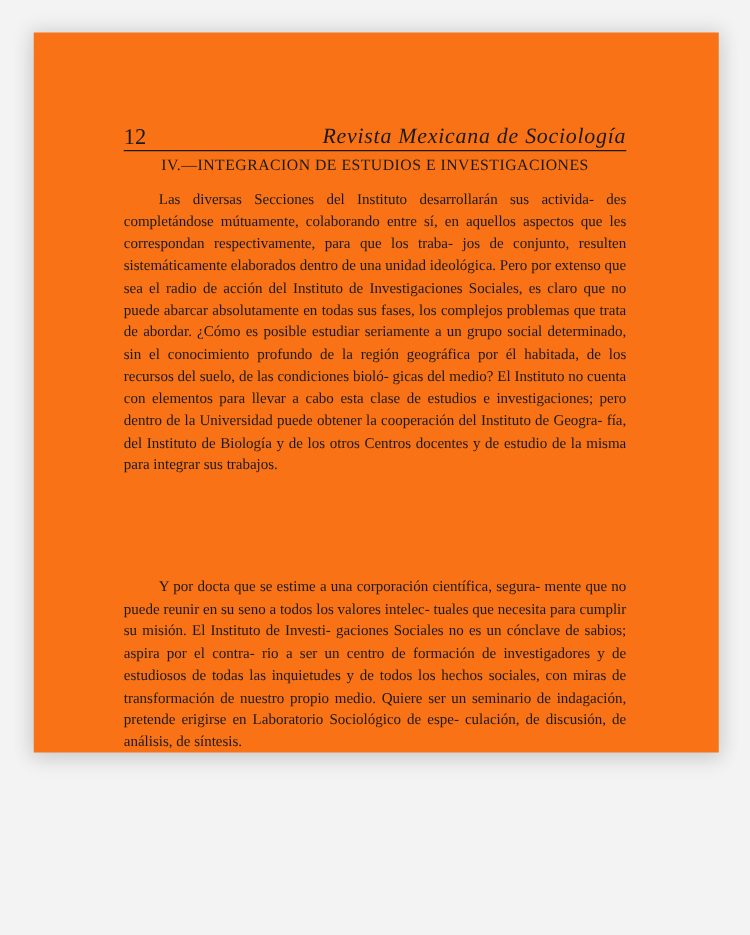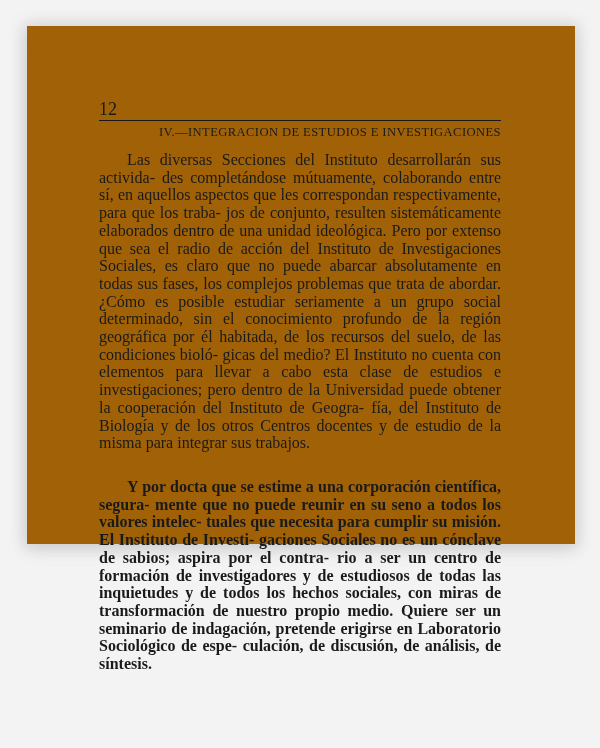--- a/index.html
+++ b/index.html
@@ -4,56 +4,57 @@
   <style>
     html, body { margin: 0; padding: 0; }
     body {
       width: 600px; height: 748px; overflow: hidden;
       background: #f3f3f3;
       position: relative;
       font-family: "Liberation Serif", "DejaVu Serif", serif;
       color: #1a1a1a;
     }
     .page {
-      position: absolute; left: 27px; top: 26px; width: 548px; height: 518px;
-      background: #a16207;
+      position: absolute; left: 27px; top: 26px; width: 548px; height: 576px;
+      background: #f97316;
       box-shadow: 0 0 14px 4px rgba(0,0,0,0.10), 0 6px 18px rgba(0,0,0,0.08);
     }
     .header {
       position: absolute; left: 72px; top: 72px; width: 402px; height: 22px;
       border-bottom: 1.5px solid #1a1a1a;
     }
     .page-number {
       position: absolute; left: 0; top: 1px; font-size: 18px;
     }
     .running-title {
       position: absolute; right: 0; top: 0; font-size: 17.5px; font-style: italic;
       letter-spacing: 0.6px;
     }
     .section-heading {
-      position: absolute; left: 72px; width: 402px; text-align: right;
+      position: absolute; left: 72px; width: 402px; text-align: center;
       font-size: 12.6px; letter-spacing: 0.4px;
     }
     .body-text {
       position: absolute; left: 72px; width: 402px;
-      font-size: 16px; line-height: 17.7px;
+      font-size: 12px; line-height: 17.7px;
       text-align: justify; text-align-last: left;
     }
     .body-text p { margin: 0; text-indent: 28px; }
     .body-text p + p { margin-top: 7px; }
   </style>
 </head>
 <body>
 
 <div class="page">
   <div class="header">
     <span class="page-number">12</span>
+    <span class="running-title">Revista Mexicana de Sociología</span>
   </div>
 
   <div class="section-heading" style="top:99px;">IV.—INTEGRACION DE ESTUDIOS E INVESTIGACIONES</div>
   <div class="body-text" style="top:125px;">
     <p>Las diversas Secciones del Instituto desarrollarán sus activida- des completándose mútuamente, colaborando entre sí, en aquellos aspectos que les correspondan respectivamente, para que los traba- jos de conjunto, resulten sistemáticamente elaborados dentro de una unidad ideológica. Pero por extenso que sea el radio de acción del Instituto de Investigaciones Sociales, es claro que no puede abarcar absolutamente en todas sus fases, los complejos problemas que trata de abordar. ¿Cómo es posible estudiar seriamente a un grupo social determinado, sin el conocimiento profundo de la región geográfica por él habitada, de los recursos del suelo, de las condiciones bioló- gicas del medio? El Instituto no cuenta con elementos para llevar a cabo esta clase de estudios e investigaciones; pero dentro de la Universidad puede obtener la cooperación del Instituto de Geogra- fía, del Instituto de Biología y de los otros Centros docentes y de estudio de la misma para integrar sus trabajos.</p>
   </div>
 
-  <div class="body-text" style="top:452px;font-weight:bold;">
+  <div class="body-text" style="top:435px;">
     <p>Y por docta que se estime a una corporación científica, segura- mente que no puede reunir en su seno a todos los valores intelec- tuales que necesita para cumplir su misión. El Instituto de Investi- gaciones Sociales no es un cónclave de sabios; aspira por el contra- rio a ser un centro de formación de investigadores y de estudiosos de todas las inquietudes y de todos los hechos sociales, con miras de transformación de nuestro propio medio. Quiere ser un seminario de indagación, pretende erigirse en Laboratorio Sociológico de espe- culación, de discusión, de análisis, de síntesis.</p>
   </div>
 </div>
 
 </body></html>

